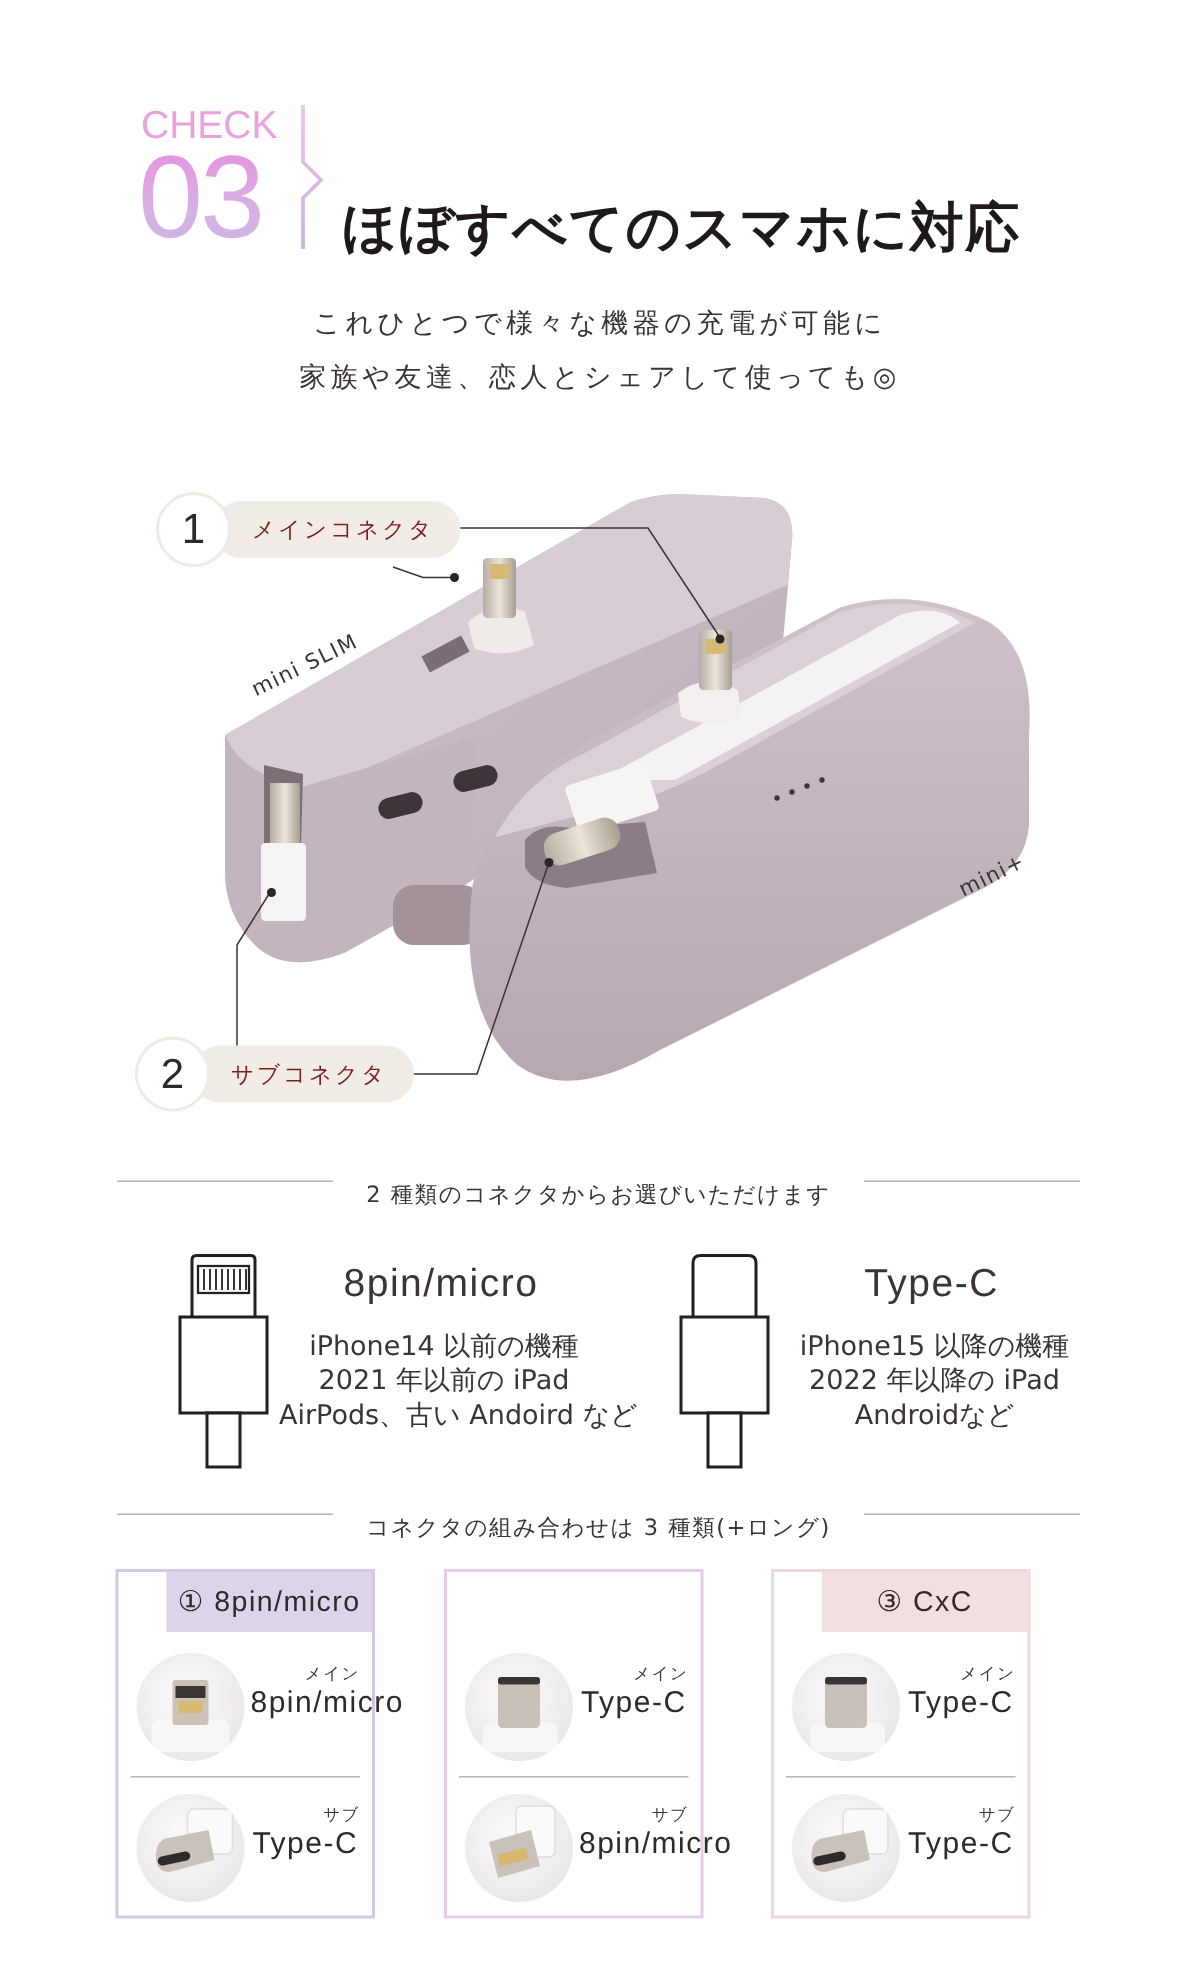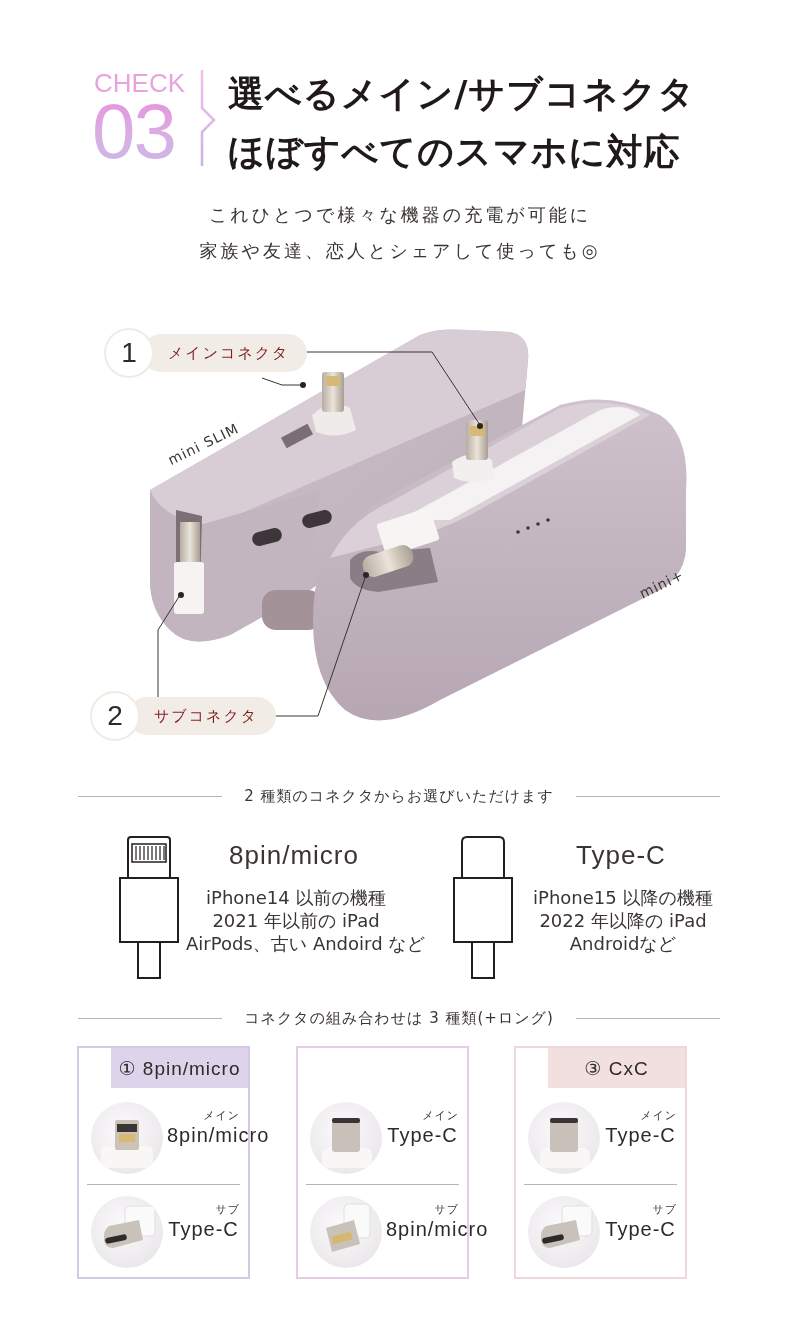--- a/index.html
+++ b/index.html
@@ -21,21 +21,21 @@
 
   
   .product { position: absolute; left: 0; top: 290px; width: 800px; height: 470px; }
   .callout { position: absolute; display: flex; align-items: center; }
   .callout .num { width: 50px; height: 50px; border-radius: 50%; background: #ffffff; border: 2px solid #f0ebe3; display: flex; align-items: center; justify-content: center; font-size: 28px; color: #2f2a28; font-family: "Liberation Sans", sans-serif; position: relative; z-index: 2; }
   .callout .pill { margin-left: -12px; height: 38px; padding: 0 18px 0 26px; background: #f1ede6; border-radius: 19px; display: flex; align-items: center; font-size: 15px; letter-spacing: 2px; color: #7f1d1d; }
   .mini-slim { position: absolute; left: 165px; top: 146px; transform: rotate(-26deg); font-size: 14px; color: #3a3432; letter-spacing: 1px; }
   .mini-plus { position: absolute; left: 638px; top: 286px; transform: rotate(-26deg); font-size: 14px; color: #3a3432; letter-spacing: 1px; }
 
   
-  .rule-head { position: absolute; left: 78px; width: 642px; display: flex; align-items: center; }
+  .rule-head { position: absolute; left: 78px; width: 642px; display: flex; align-items: flex-start; }
   .rule-head .line { flex: 1; height: 1px; background: #b8b4b2; }
   .rule-head .txt { padding: 0 22px; font-size: 15px; color: #3a3432; letter-spacing: 1px; white-space: nowrap; }
   .type-name { position: absolute; font-size: 26px; color: #3a3432; font-family: "Liberation Sans", sans-serif; letter-spacing: 1px; text-align: center; white-space: nowrap; }
   .type-desc { position: absolute; font-size: 18px; color: #3a3432; text-align: center; line-height: 23px; white-space: nowrap; }
 
   
   .card { position: absolute; top: 1046px; width: 173px; height: 233px; border: 2px solid; background: #fff; padding-left: 32px; }
   .card .chead { height: 40px; display: flex; align-items: center; justify-content: center; font-size: 19px; color: #2f2a28; font-family: "Liberation Sans", sans-serif; letter-spacing: 1px; }
   .card .crow { position: absolute; left: 8px; right: 8px; height: 90px; }
   .card .crow.r1 { top: 46px; }
@@ -53,21 +53,20 @@
   <div class="check-num">03</div>
   <svg class="chev" viewBox="0 0 22 96">
     <defs>
         <linearGradient id="cg" x1="0" y1="0" x2="0" y2="1">
           <stop offset="0" stop-color="#efc2e6"></stop>
           <stop offset="1" stop-color="#c9b2e2"></stop>
         </linearGradient>
       </defs>
     <polyline points="6,0 6,38 18,50 6,62 6,96" fill="none" stroke="url(#cg)" stroke-width="2.5"></polyline>
   </svg>
-  <div class="title-l1">選べるメイン/サブコネクタ</div>
   <div class="title-l2">ほぼすべてのスマホに対応</div>
 </div>
 <div class="sub sub1">これひとつで様々な機器の充電が可能に</div>
 <div class="sub sub2">家族や友達、恋人とシェアして使っても◎</div>
 
 <div class="product">
   <svg width="800" height="470" viewBox="0 0 800 470" style="position:absolute;left:0;top:0">
     <defs>
       <linearGradient id="bodyL" x1="0" y1="0" x2="1" y2="1">
           <stop offset="0" stop-color="#d2c5cf"></stop>

